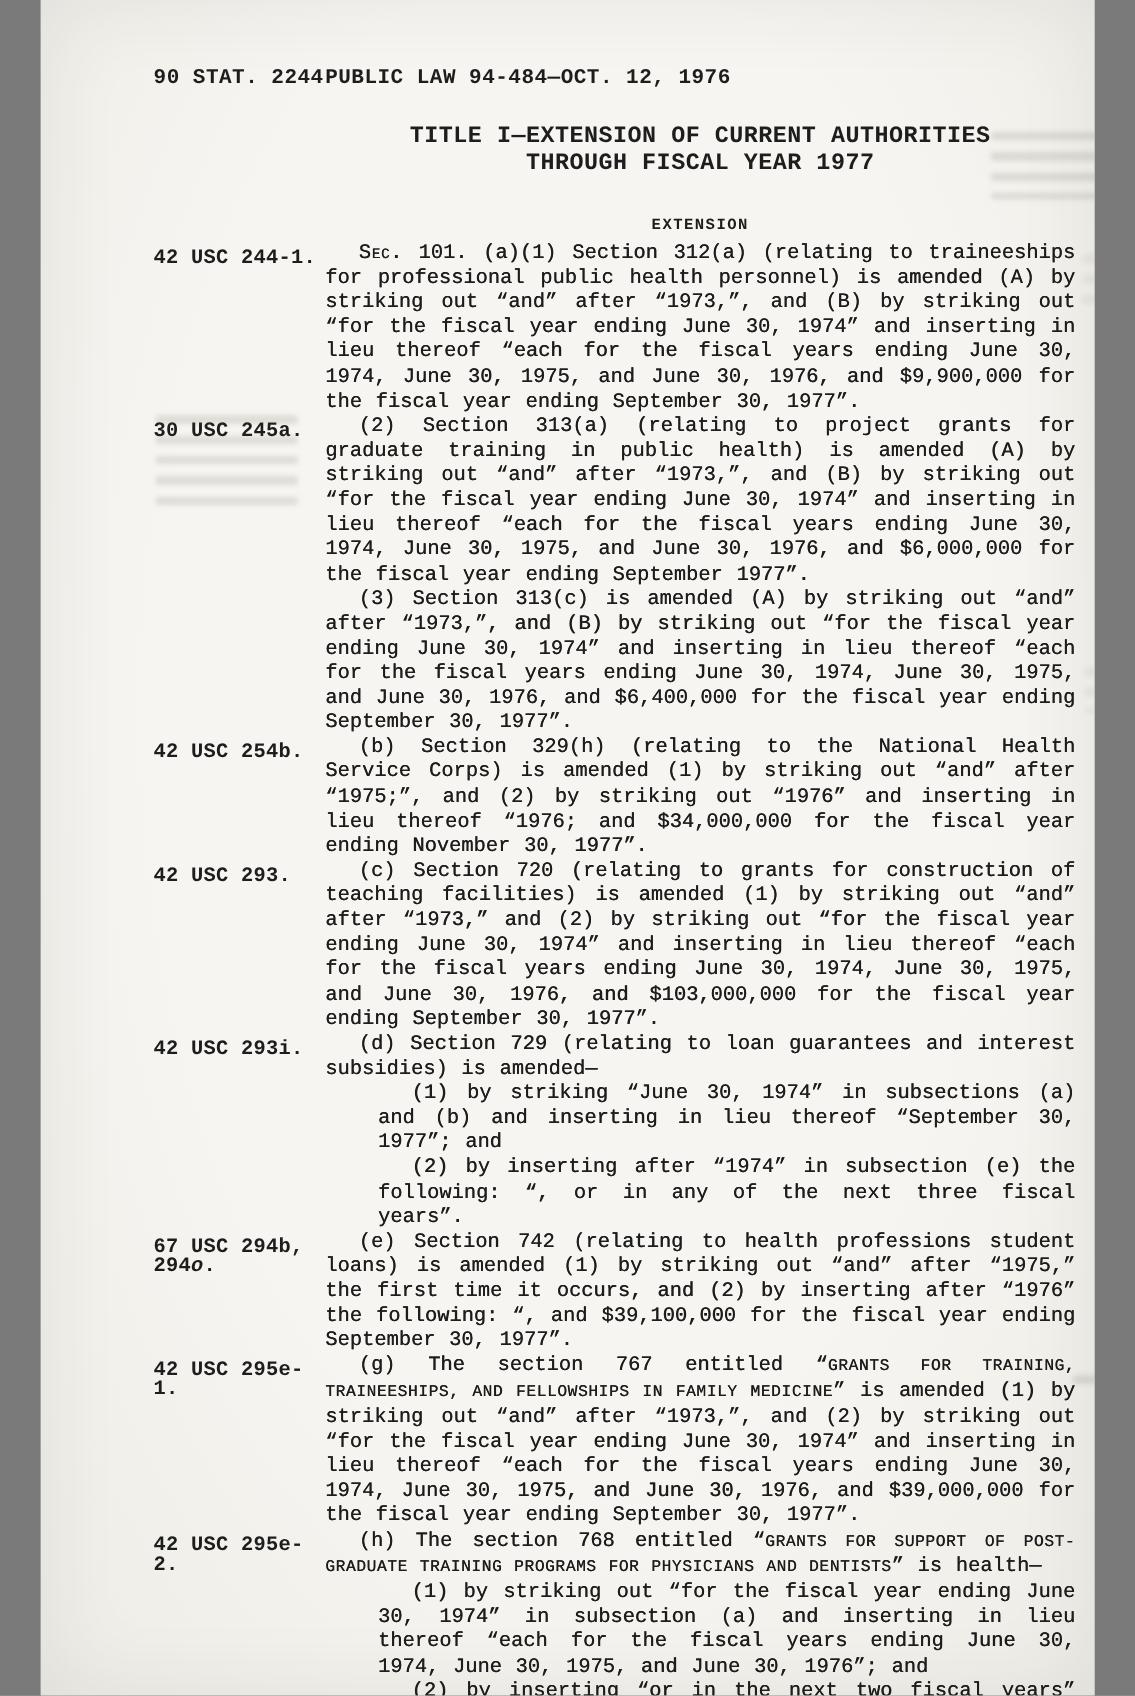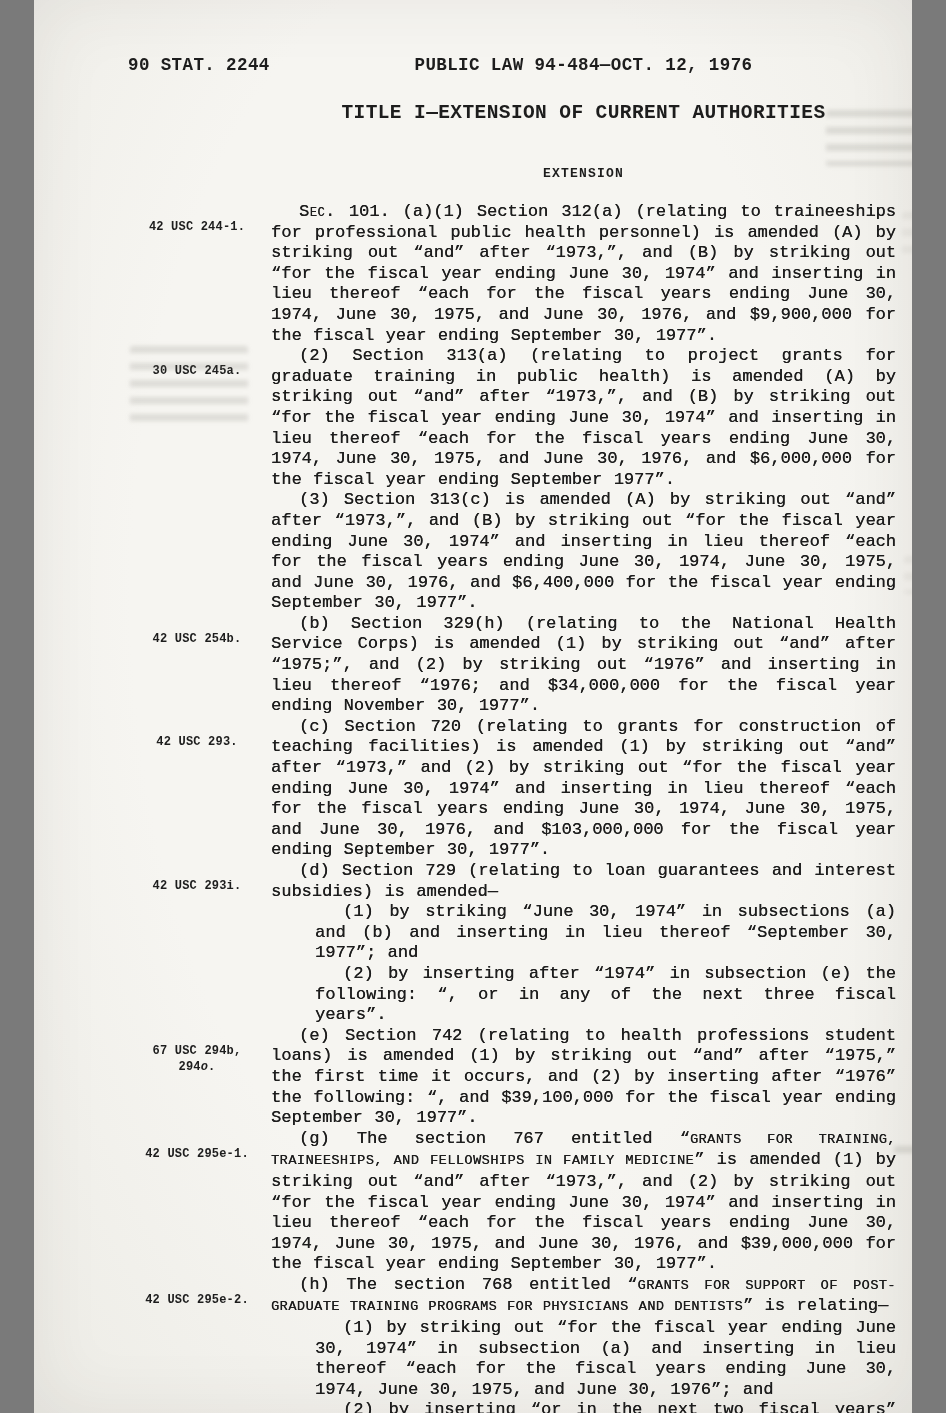--- a/index.html
+++ b/index.html
@@ -16,38 +16,37 @@
     -webkit-font-smoothing:antialiased;
   }
   .page *{box-sizing:border-box;}
   .stat-no{
     position:absolute;left:94px;top:55px;
     font-size:17.5px;font-weight:700;letter-spacing:.4px;
     white-space:nowrap;
   }
   .law-header{
     position:absolute;left:237px;top:55px;width:625px;
-    text-align:center;font-size:17.5px;font-weight:700;letter-spacing:.4px;
+    font-size:17.5px;font-weight:700;letter-spacing:.4px;
   }
   .doc-title{
     position:absolute;left:237px;top:102px;width:625px;
     text-align:center;font-size:19.5px;font-weight:700;line-height:23px;
     letter-spacing:.4px;
   }
   .section-heading{
-    position:absolute;left:237px;top:166px;width:625px;
+    position:absolute;left:237px;top:180px;width:625px;
     text-align:center;font-size:13px;font-weight:700;letter-spacing:1.2px;
   }
   .body-col{position:absolute;left:0;top:202px;width:946px;}
   .block{position:relative;}
   .note{
-    position:absolute;left:94px;top:17px;width:138px;
-    font-size:12px;font-weight:700;line-height:16.5px;
+    position:absolute;left:94px;top:6px;width:138px;
+    font-size:17px;font-weight:700;line-height:16.5px;
     letter-spacing:.2px;
-    text-align:center;
   }
   .para{
     margin:0 0 0 237px;width:625px;
     font-size:17px;line-height:20.6px;
     text-align:justify;text-indent:28px;
     word-spacing:1.2px;
     text-shadow:0.25px 0 0 currentColor;
   }
   .para.sub{margin-left:281px;width:581px;}
   .sc{font-size:13.6px;letter-spacing:.45px;}
@@ -65,20 +64,21 @@
 </head>
 <body>
 
 <div class="page">
 
   <div class="stat-no">90 STAT. 2244</div>
   <div class="law-header">PUBLIC LAW 94-484—OCT. 12, 1976</div>
 
   <div class="doc-title">
     <div>TITLE I—EXTENSION OF CURRENT AUTHORITIES</div>
+    <div>THROUGH FISCAL YEAR 1977</div>
   </div>
 
   <div class="section-heading">EXTENSION</div>
 
   <div class="body-col">
 
     <div class="block">
       <div class="note">
         <div><span>42 USC 244-1.</span></div>
       </div>
@@ -132,21 +132,21 @@
       <div class="note">
         <div><span>42 USC 295e-1.</span></div>
       </div>
       <p class="para"><span>(g) The section 767 entitled “</span><span class="sc">GRANTS FOR TRAINING, TRAINEESHIPS, AND FELLOWSHIPS IN FAMILY MEDICINE</span><span>” is amended (1) by striking out “and” after “1973,”, and (2) by striking out “for the fiscal year ending June 30, 1974” and inserting in lieu thereof “each for the fiscal years ending June 30, 1974, June 30, 1975, and June 30, 1976, and $39,000,000 for the fiscal year ending September 30, 1977”.</span></p>
     </div>
 
     <div class="block">
       <div class="note">
         <div><span>42 USC 295e-2.</span></div>
       </div>
-      <p class="para"><span>(h) The section 768 entitled “</span><span class="sc">GRANTS FOR SUPPORT OF POST-GRADUATE TRAINING PROGRAMS FOR PHYSICIANS AND DENTISTS</span><span>” is relating—</span></p>
+      <p class="para"><span>(h) The section 768 entitled “</span><span class="sc">GRANTS FOR SUPPORT OF POST-GRADUATE TRAINING PROGRAMS FOR PHYSICIANS AND DENTISTS</span><span>” is health—</span></p>
       <p class="para sub"><span>(1) by striking out “for the fiscal year ending June 30, 1974” in subsection (a) and inserting in lieu thereof “each for the fiscal years ending June 30, 1974, June 30, 1975, and June 30, 1976”; and</span></p>
       <p class="para sub"><span>(2) by inserting “or in the next two fiscal years” after “1974,” in subsection (b)(3)(B).</span></p>
     </div>
 
   </div>
 
   <div class="smudge" style="left:792px;top:110px;width:128px;height:56px;"></div>
   <div class="smudge" style="left:96px;top:346px;width:118px;height:82px;"></div>
   <div class="smudge light" style="left:868px;top:212px;width:60px;height:46px;"></div>
   <div class="smudge light" style="left:870px;top:556px;width:58px;height:38px;"></div>

